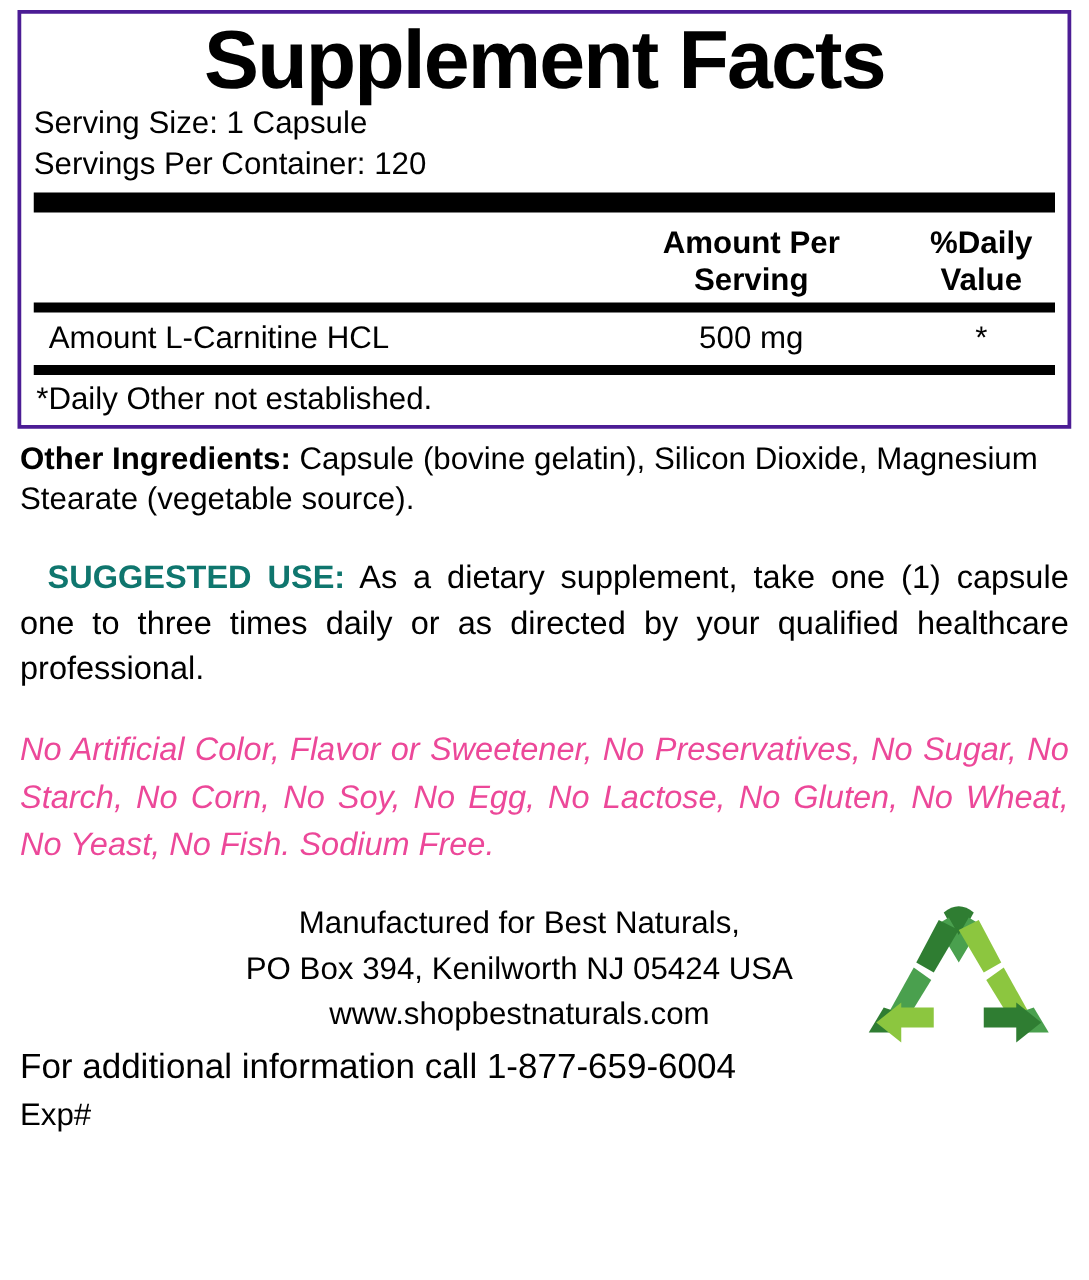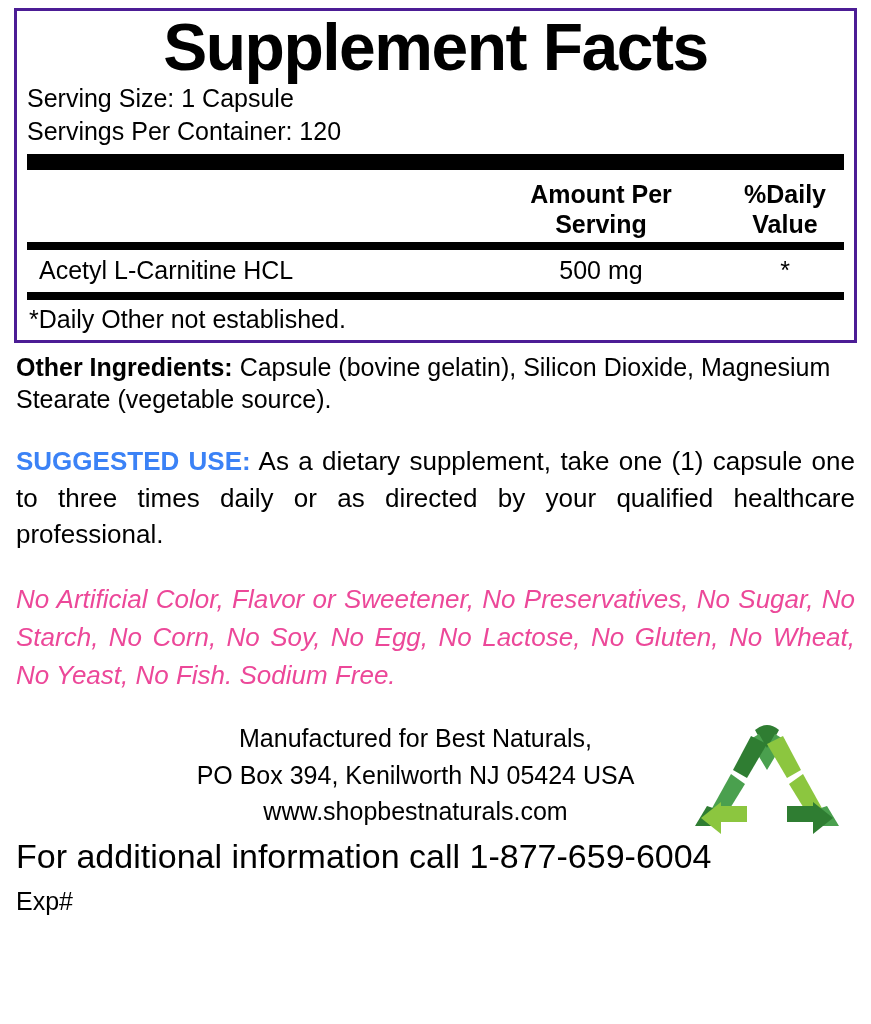--- a/index.html
+++ b/index.html
@@ -110,22 +110,23 @@
   .other-ing b { font-weight: bold; text-align: center; }
 
   
   .sug-use {
     font-size: 26px;
     line-height: 1.42;
     margin: 28px 2px 0 2px;
     text-align: justify;
   }
   .sug-use .lead {
-    color: #3b82f6;
-    font-weight: bold;
+    color: #0f766e;
+    font-weight: bold;
+    margin-left: 22px;
   }
 
   
   .claims {
     font-size: 26px;
     line-height: 1.45;
     margin: 28px 2px 0 2px;
     color: #ec4899;
     font-style: italic;
     text-align: justify;
@@ -136,21 +137,21 @@
     margin-top: 26px;
     position: relative;
   }
   .footer-center {
     text-align: center;
     font-size: 25px;
     line-height: 1.45;
     padding-right: 40px;
   }
   .footer-info {
-    font-size: 34px;
+    font-size: 28px;
     line-height: 1.4;
     margin-top: 4px;
     padding-left: 2px;
   }
   .footer-lot {
     font-size: 25px;
     margin-top: 6px;
     padding-left: 2px;
     display: flex;
   }
@@ -186,21 +187,21 @@
       </div>
       <div class="sf-head-dv">
         <div>%Daily</div>
         <div>Value</div>
       </div>
     </div>
 
     <div class="rule-medium"></div>
 
     <div class="sf-row">
-      <div class="sf-row-name">Acetyl L-Carnitine HCL</div>
+      <div class="sf-row-name">Amount L-Carnitine HCL</div>
       <div class="sf-row-amt">500 mg</div>
       <div class="sf-row-dv">*</div>
     </div>
 
     <div class="rule-medium"></div>
 
     <div class="sf-footnote">*Daily Other not established.</div>
   </div>
 
   <p class="other-ing">

